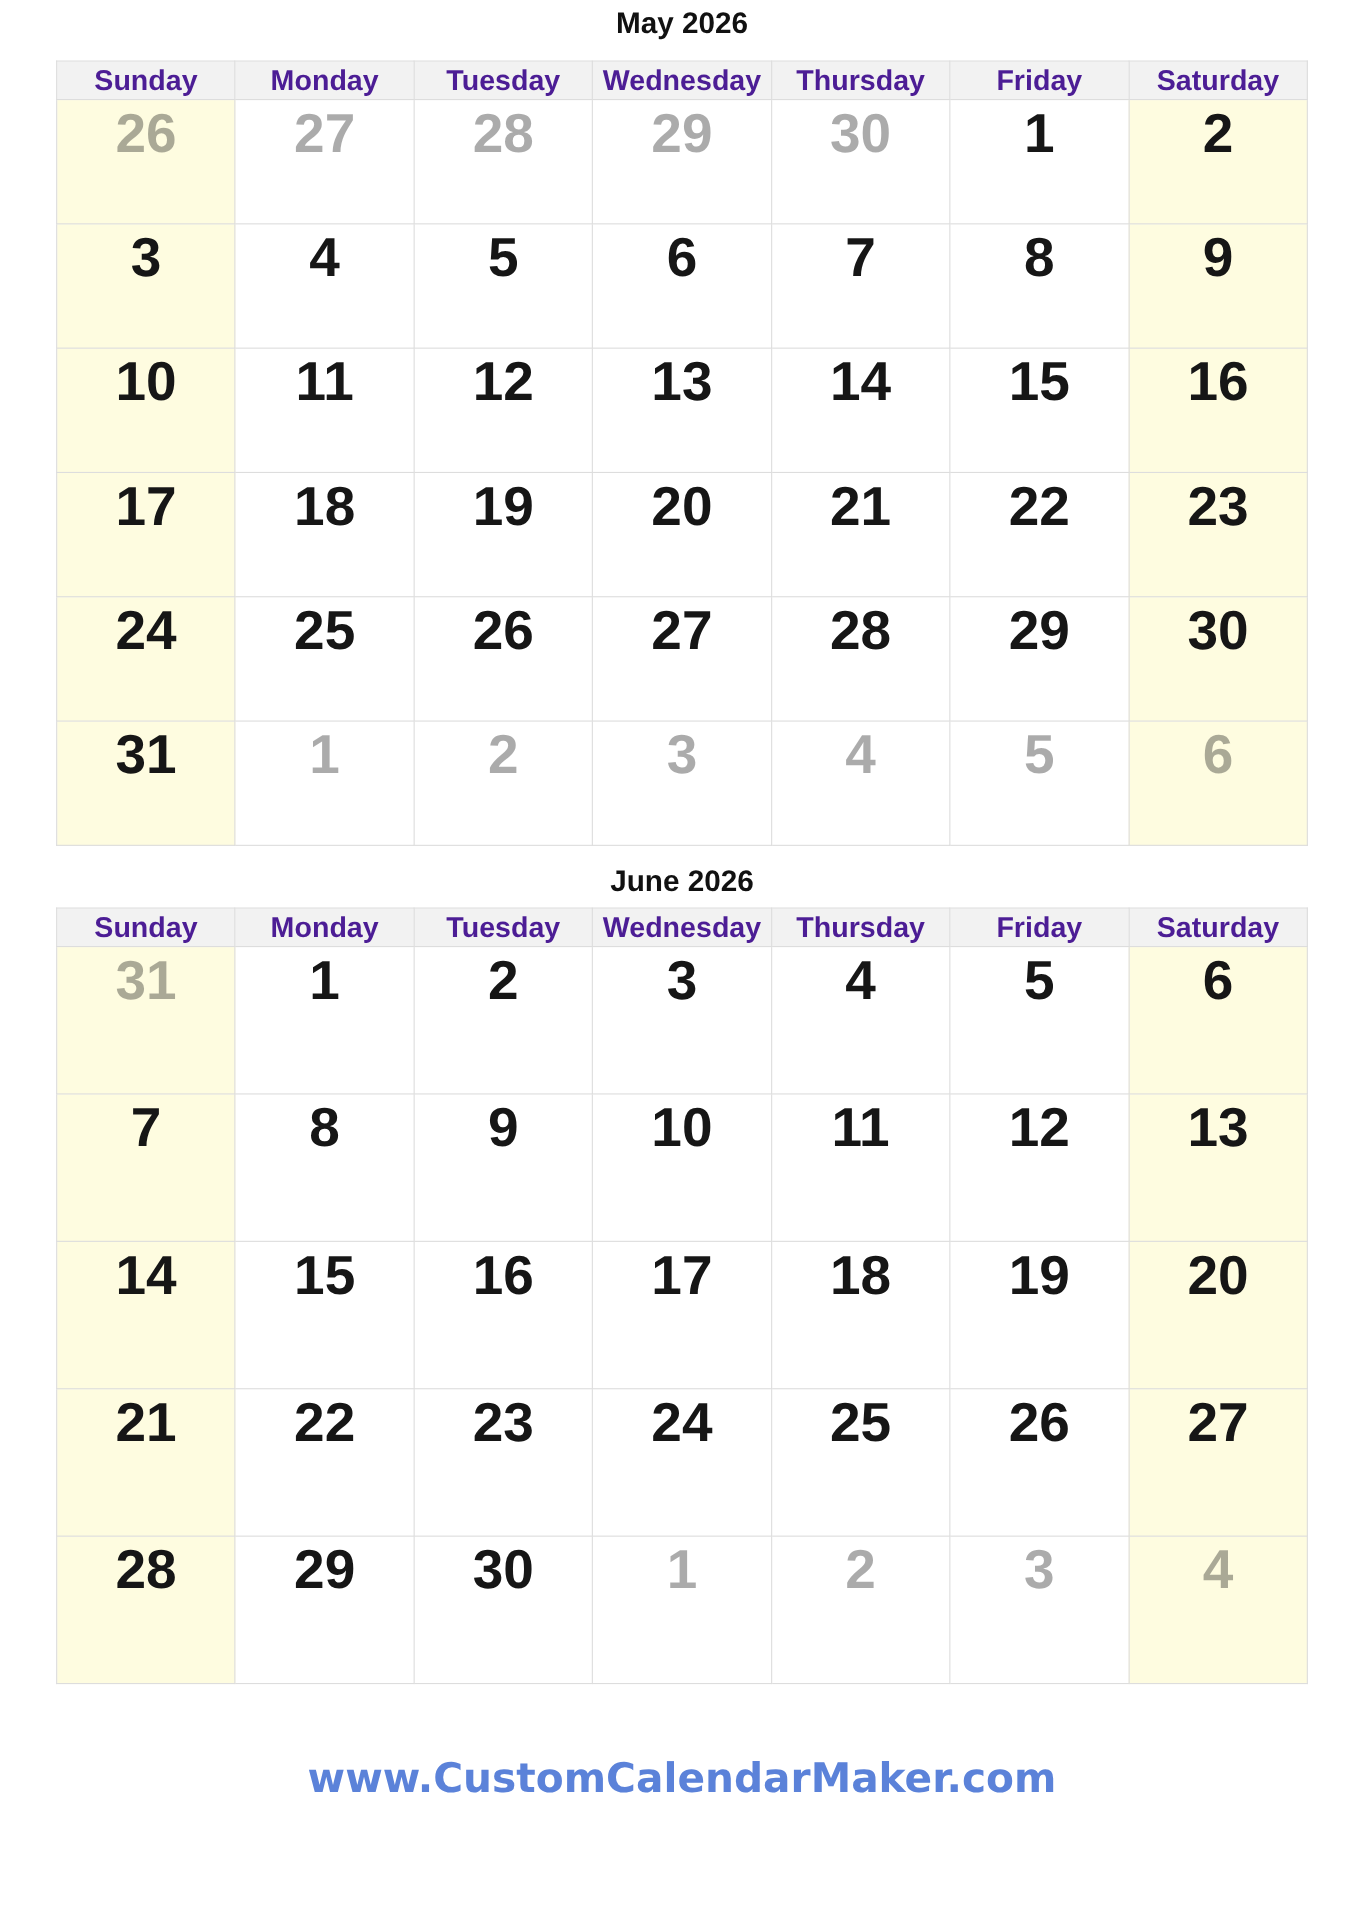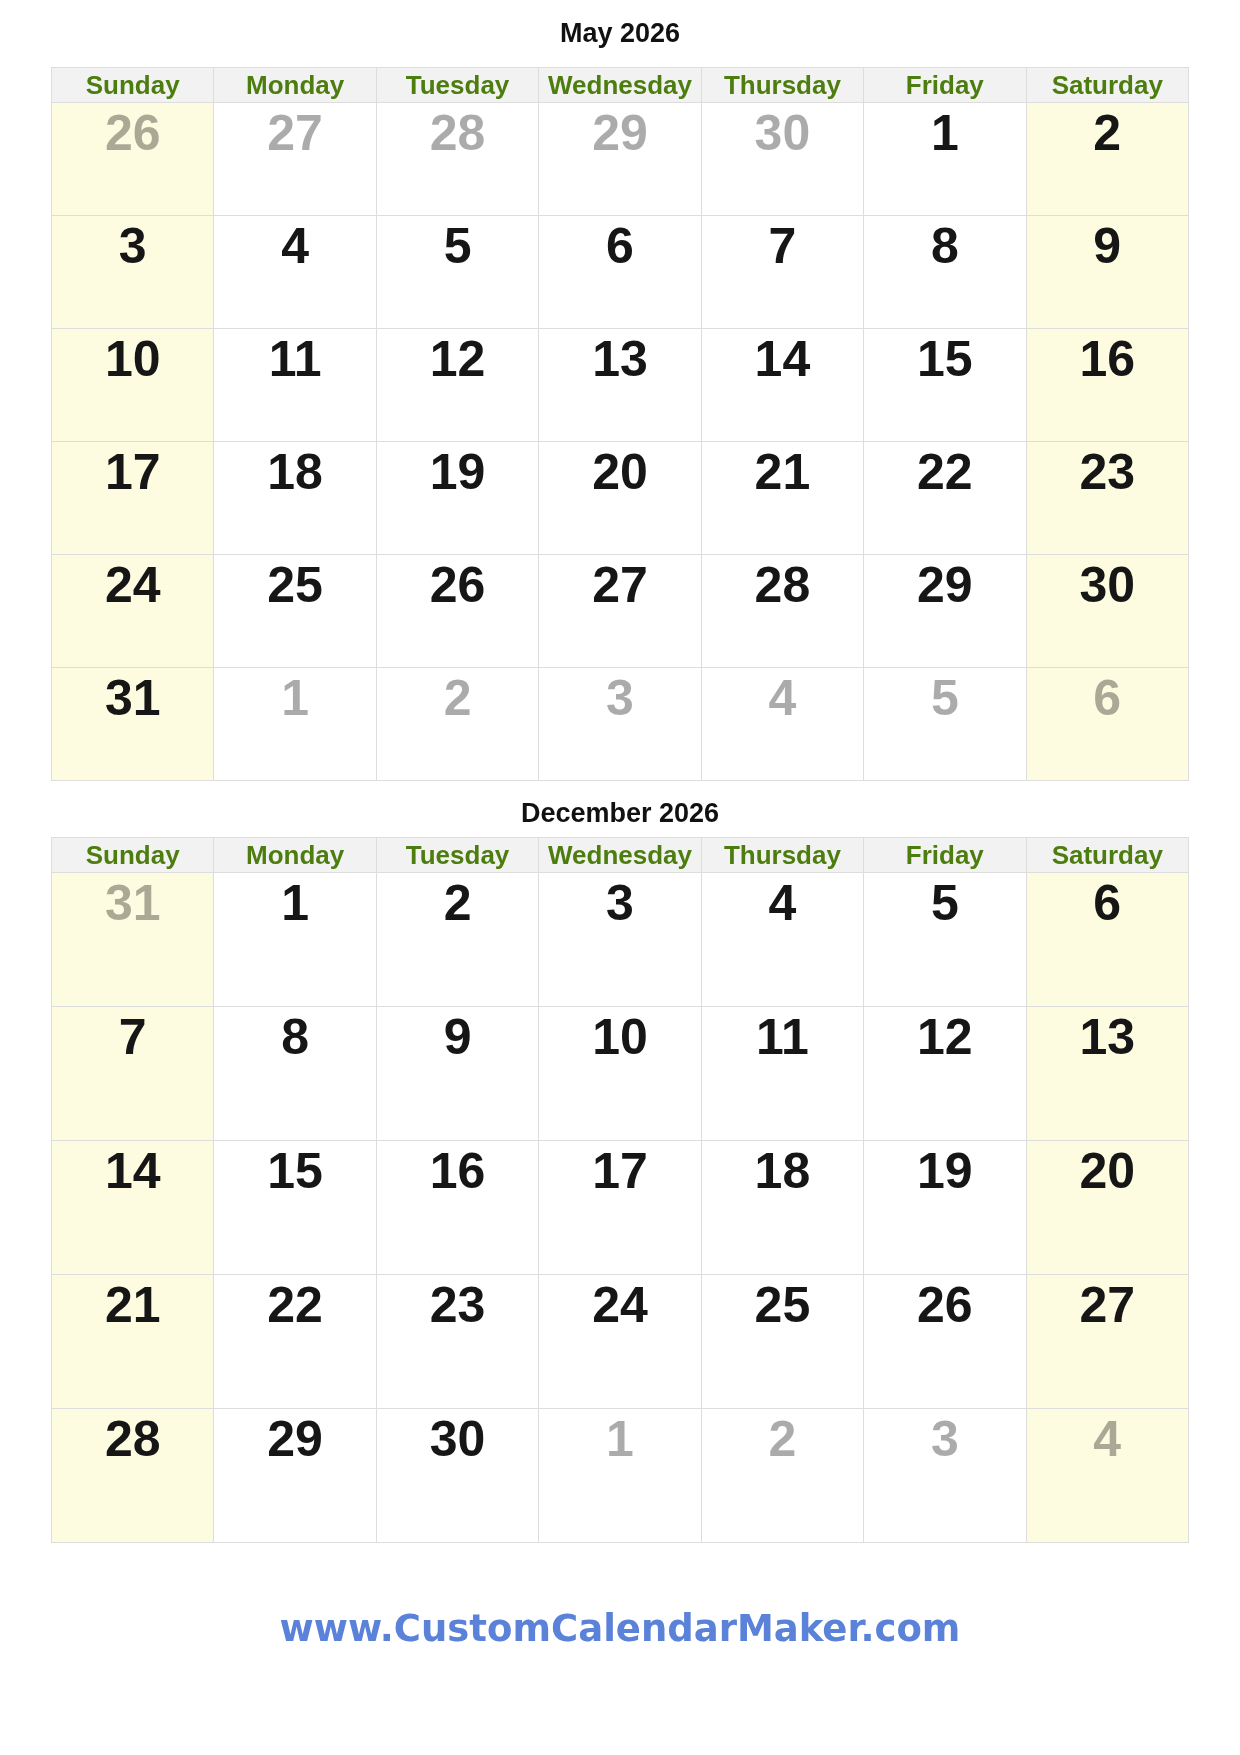--- a/index.html
+++ b/index.html
@@ -14,36 +14,36 @@
     background: #ffffff;
     overflow: hidden;
   }
   .cal-title {
     text-align: center;
     font-size: 27px;
     font-weight: bold;
     color: #111111;
     line-height: 36px;
   }
-  .cal-title.may  { padding-top: 15px; }
+  .cal-title.may  { padding-top: 3px; }
   .cal-title.june { padding-top: 14px; }
   table.cal-table {
     border-collapse: collapse;
     table-layout: fixed;
     width: 1138px;
     margin: 0 auto;
   }
   table.cal-table.may  { margin-top: 16px; }
   table.cal-table.june { margin-top: 6px; }
   .cal-table th {
     background: var(--header-bg, #f2f2f2);
     border: 1px solid var(--border-color, #dddddd);
     font-size: 26px;
     font-weight: bold;
-    color: #4d7c0f;
+    color: #4c1d95;
     height: 35px;
     text-align: center;
     vertical-align: middle;
     padding: 0;
   }
   .cal-table td {
     border: 1px solid var(--border-color, #dddddd);
     font-size: 50px;
     font-weight: bold;
     color: #161616;
@@ -139,21 +139,21 @@
             <td class="outside">3</td>
             <td class="outside">4</td>
             <td class="outside">5</td>
             <td class="weekend outside">6</td>
           </tr>
         </tbody>
     </table>
   </section>
 
   <section>
-    <h1 class="cal-title june">December 2026</h1>
+    <h1 class="cal-title june">June 2026</h1>
     <table class="cal-table june">
       <thead>
           <tr>
             <th>Sunday</th>
             <th>Monday</th>
             <th>Tuesday</th>
             <th>Wednesday</th>
             <th>Thursday</th>
             <th>Friday</th>
             <th>Saturday</th>

